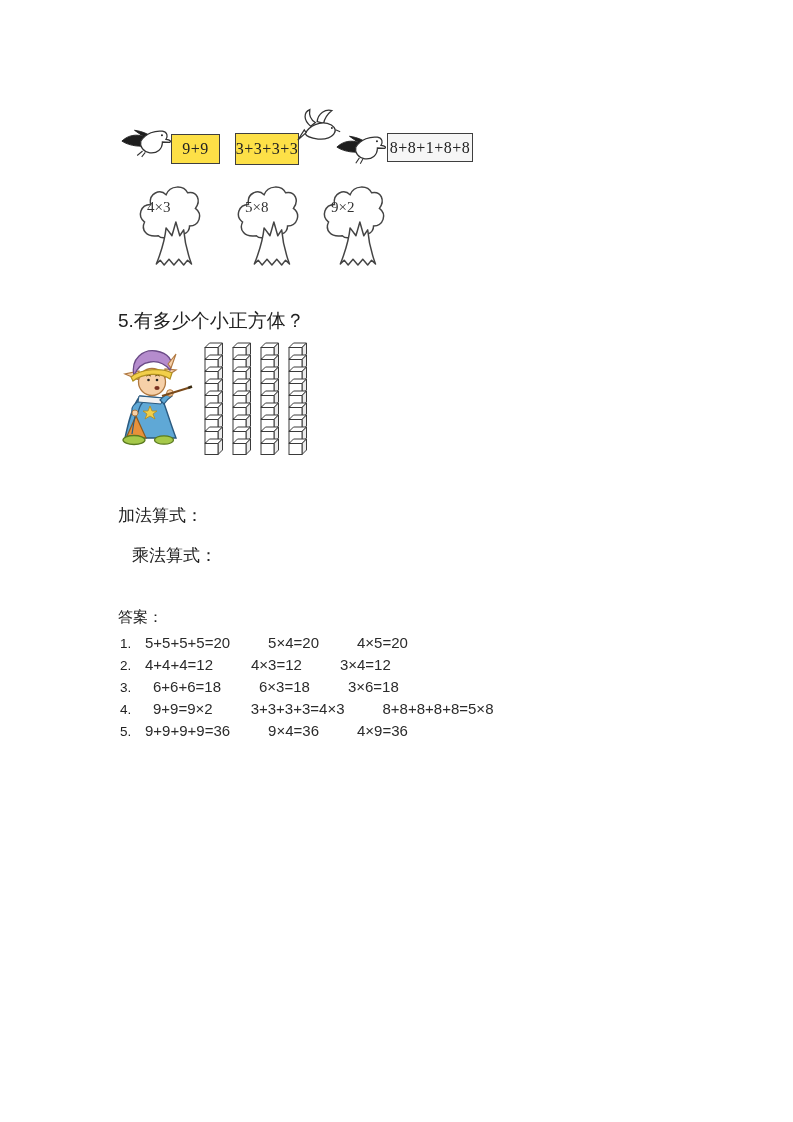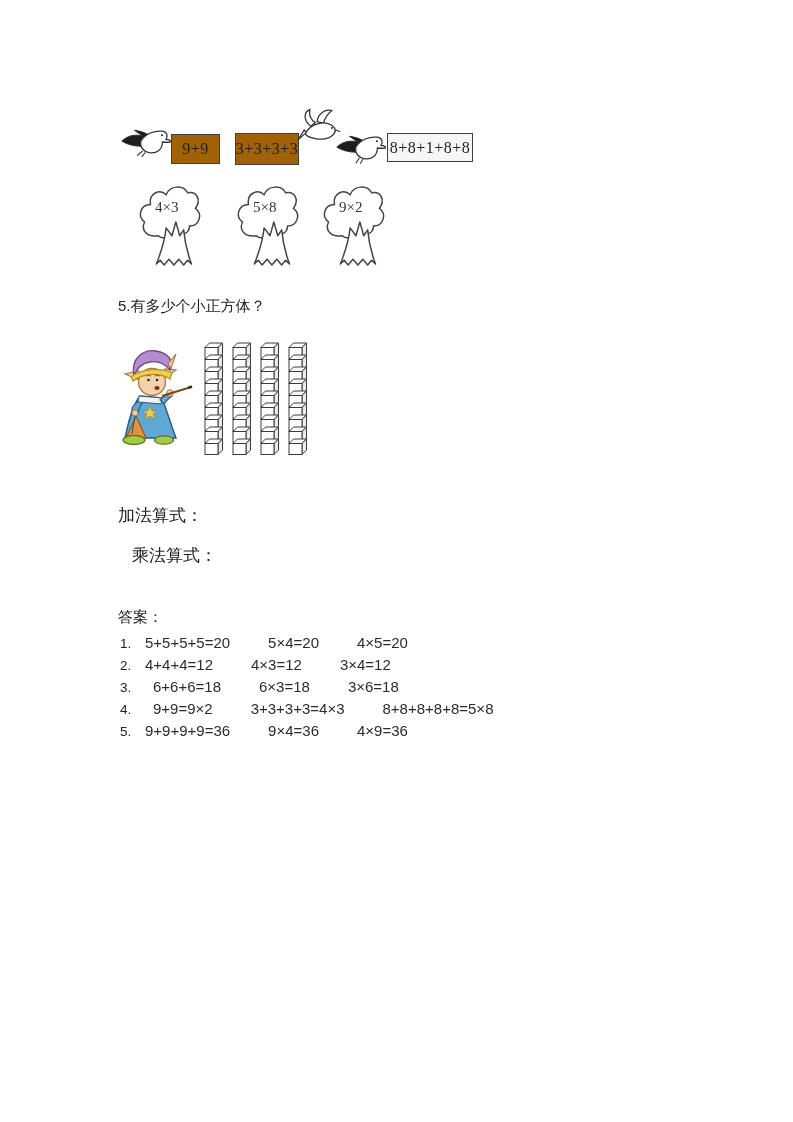--- a/index.html
+++ b/index.html
@@ -11,39 +11,39 @@
     font-family:"Liberation Sans",sans-serif;
     color:#2b2b2b;
     overflow:hidden;
   }
   .abs{position:absolute;}
 
   
   .expr-box{
     position:absolute;
     border:1.6px solid #3f3f3f;
-    background:#a16207;
+    background:#fde047;
     display:flex;align-items:center;justify-content:center;
     font-family:"Liberation Serif",serif;
     font-size:16px;color:#222;
     letter-spacing:.5px;
   }
   .expr-box.shaded{background:#f6f6f6;}
 
   
   .tree{position:absolute;width:68px;height:86px;}
   .tree svg{position:absolute;left:0;top:0;}
   .tree .tree-label{
-    position:absolute;left:19px;top:18px;
+    position:absolute;left:11px;top:18px;
     font-family:"Liberation Serif",serif;
     font-size:15px;color:#333;
   }
 
   
-  .q-title{font-size:15px;color:#222;}
+  .q-title{font-size:19px;color:#222;margin-top:11px;}
   .cube-stacks{display:flex;gap:8px;}
 
   
   .fill-label{font-size:17px;color:#222;}
 
   
   .ans-label{font-size:15px;color:#222;}
   .answers{display:flex;flex-direction:column;gap:5.5px;}
   .ans-row{display:flex;align-items:baseline;font-size:15px;line-height:15.5px;}
   .ans-num{width:25px;font-size:13.5px;color:#222;}

